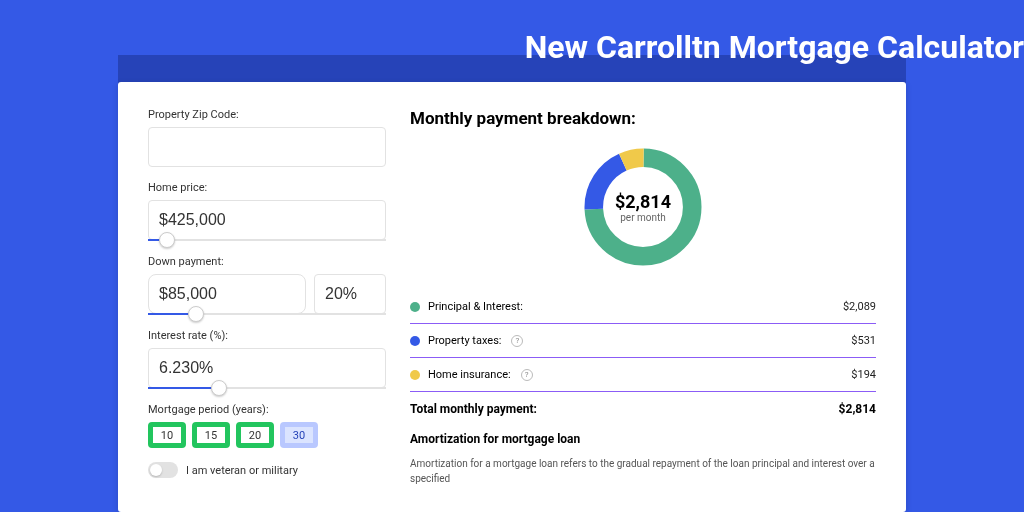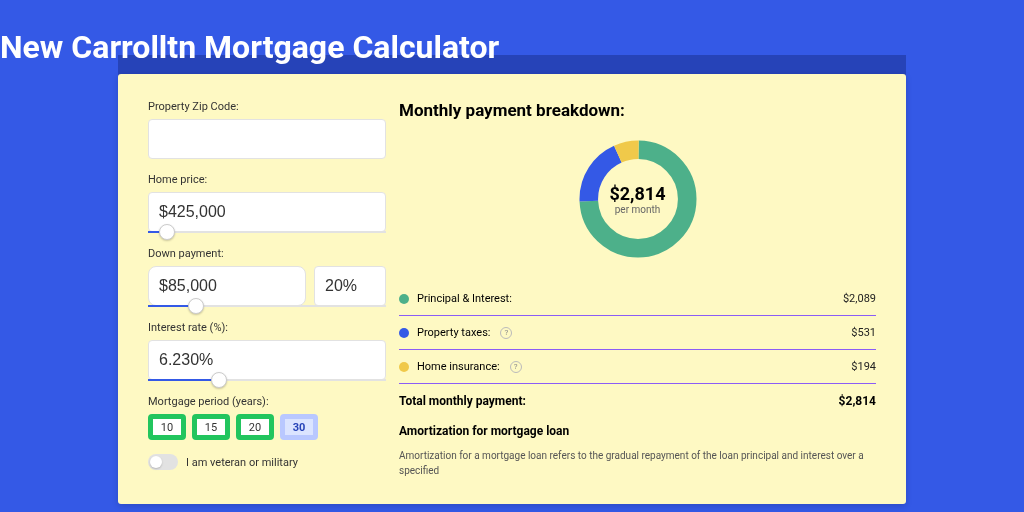--- a/index.html
+++ b/index.html
@@ -5,34 +5,34 @@
 * { box-sizing: border-box; margin: 0; padding: 0; }
 body {
   font-family: -apple-system, BlinkMacSystemFont, "Segoe UI", Roboto, Arial, sans-serif;
   background: #3459e6;
   width: 1024px;
   height: 512px;
   overflow: hidden;
 }
 .page-title {
   color: #fff;
-  text-align: left;
+  text-align: right;
   font-size: 32px;
   font-weight: 700;
-  padding: 28px 0 8px 0;
+  padding: 28px 0 16px 0;
 }
 .card {
-  background: #fef9c3;
+  background: #ffffff;
   width: 788px;
   margin: 0 auto;
   border-radius: 3px;
   box-shadow: 0 2px 6px rgba(0,0,0,.15);
   padding: 26px 30px;
   display: flex;
-  gap: 13px;
+  gap: 24px;
   position: relative;
 }
 .band {
   background: #2643b8;
   height: 265px;
   width: 788px;
   position: absolute;
   left: 50%;
   transform: translateX(-50%);
   top: 55px;
@@ -66,21 +66,21 @@
 }
 .dp-row { display: flex; gap: 8px; }
 .dp-row .text-input:first-child { flex: 1; border-radius: 8px; }
 .dp-row .text-input:last-child { width: 72px; }
 .period-row { display: flex; gap: 6px; }
 .period-btn {
   border: 5px solid #22c55e; border-radius: 4px; width: 38px; height: 26px;
   font-size: 11px; background: #fff; color: #333; display: flex;
   align-items: center; justify-content: center; cursor: pointer;
 }
-.period-btn.active { background: #dbe4ff; border-color: #b9c8ff; color: #2643b8; font-weight: 700; }
+.period-btn.active { background: #dbe4ff; border-color: #b9c8ff; color: #2643b8; font-weight: 400; }
 .toggle-row { display: flex; align-items: center; gap: 8px; }
 .toggle {
   width: 30px; height: 16px; border-radius: 10px; background: #e2e2e2;
   position: relative;
 }
 .toggle::after {
   content: ""; position: absolute; left: 2px; top: 2px; width: 12px; height: 12px;
   border-radius: 50%; background: #fff; box-shadow: 0 1px 2px rgba(0,0,0,.2);
 }
 .toggle-label { font-size: 11px; color: #333; }

